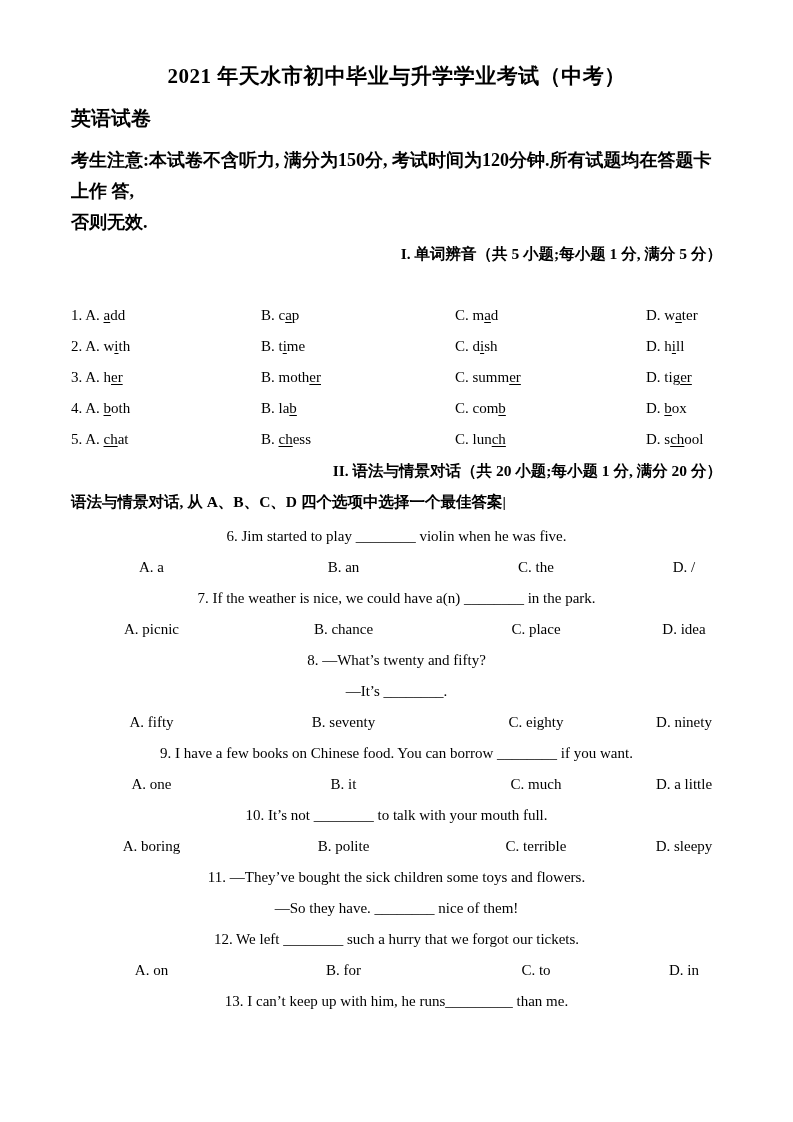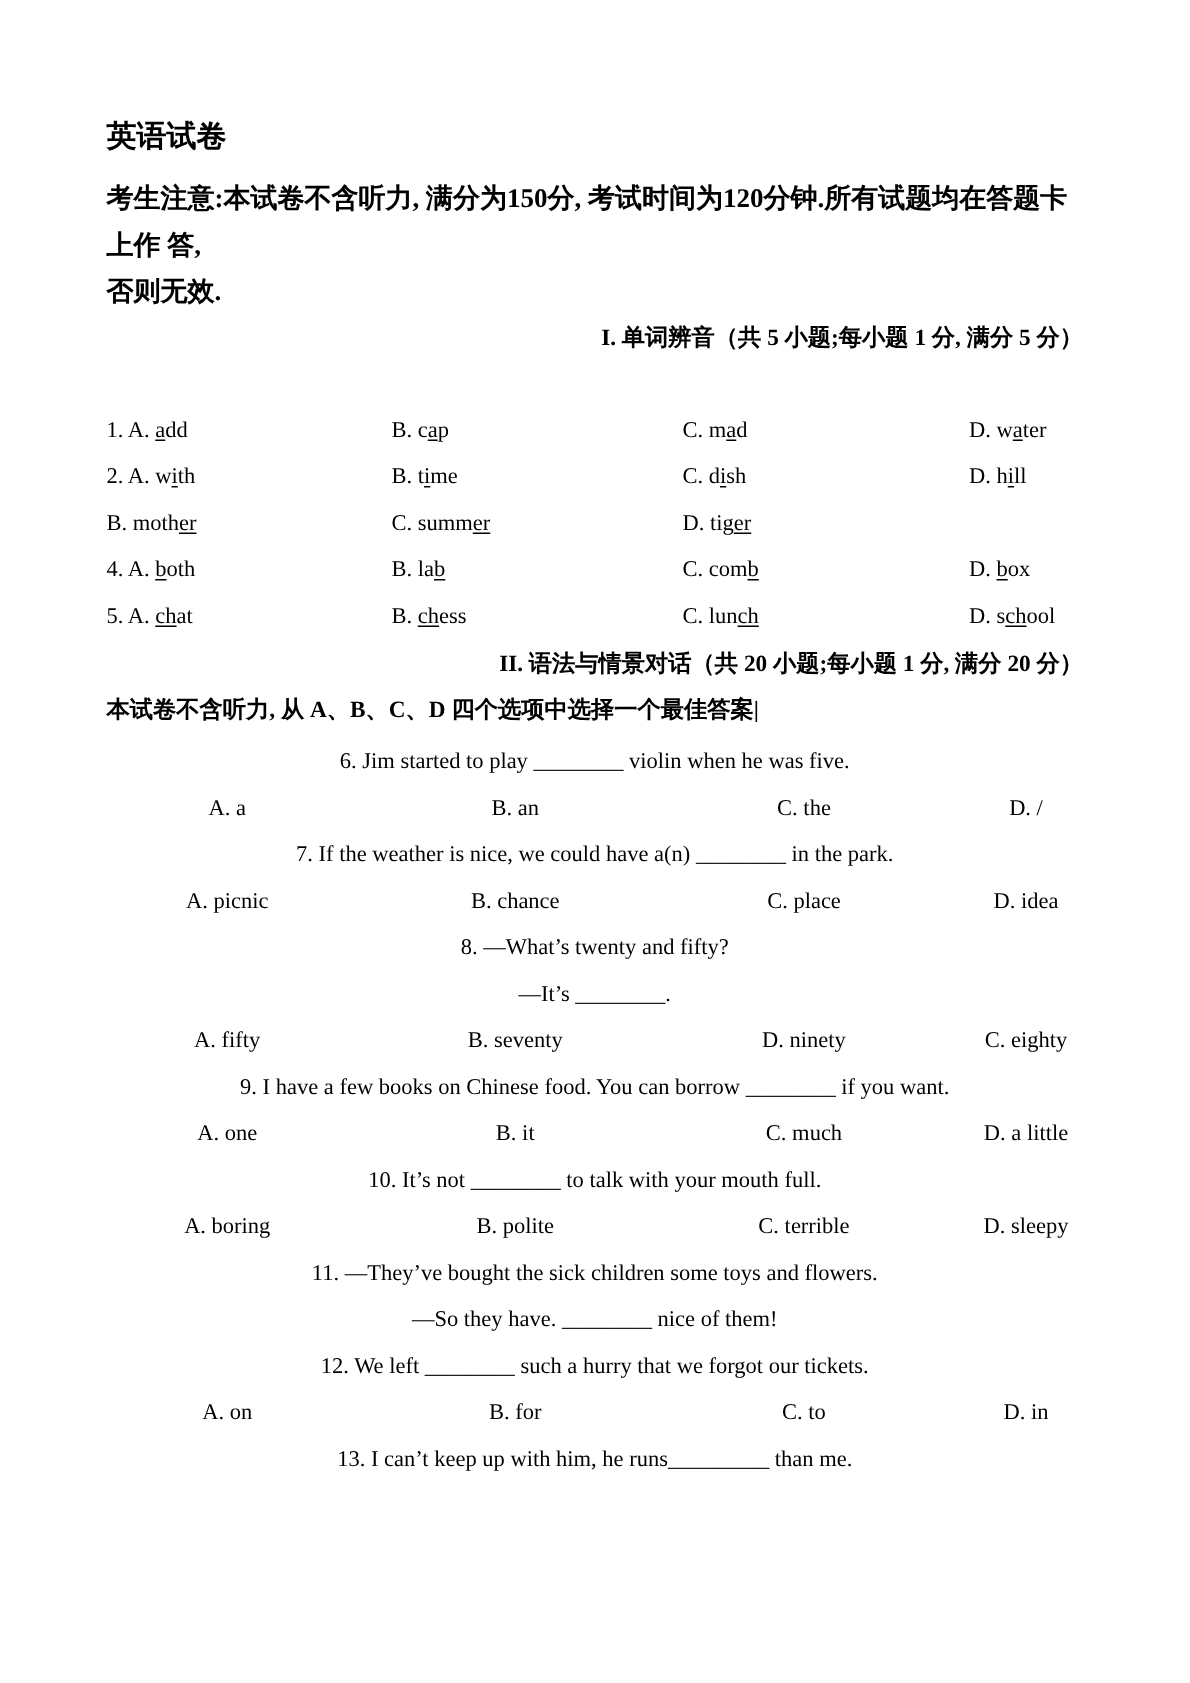--- a/index.html
+++ b/index.html
@@ -34,53 +34,54 @@
   .opt-row {
     display:grid; grid-template-columns:161px 165px 162px 1fr;gap:29px;
   }
   .grammar-questions { margin-top:4px;text-align:center; }
   u { text-decoration:underline; text-underline-offset:2px; }
 </style>
 </head>
 <body>
 
 <div class="page">
+  <div class="title">2021 年天水市初中毕业与升学学业考试（中考）</div>
   <div class="subtitle">英语试卷</div>
 
   <div class="notice">
     <div>考生注意:本试卷不含听力, 满分为150分, 考试时间为120分钟.所有试题均在答题卡上作 答,</div>
     <div>否则无效.</div>
   </div>
 
   <div class="sec-heading">I. 单词辨音（共 5 小题;每小题 1 分, 满分 5 分）</div>
 
   <div class="phonetics">
       <div class="opt-row"><span>1. A. <u>a</u>dd</span><span>B. c<u>a</u>p</span><span>C. m<u>a</u>d</span><span>D. w<u>a</u>ter</span></div>
       <div class="opt-row"><span>2. A. w<u>i</u>th</span><span>B. t<u>i</u>me</span><span>C. d<u>i</u>sh</span><span>D. h<u>i</u>ll</span></div>
-      <div class="opt-row"><span>B. moth<u>er</u></span><span>C. summ<u>er</u></span><span>D. tig<u>er</u></span></div>
+      <div class="opt-row"><span>3. A. h<u>er</u></span><span>B. moth<u>er</u></span><span>C. summ<u>er</u></span><span>D. tig<u>er</u></span></div>
       <div class="opt-row"><span>4. A. <u>b</u>oth</span><span>B. la<u>b</u></span><span>C. com<u>b</u></span><span>D. <u>b</u>ox</span></div>
       <div class="opt-row"><span>5. A. <u>ch</u>at</span><span>B. <u>ch</u>ess</span><span>C. lun<u>ch</u></span><span>D. s<u>ch</u>ool</span></div>
     </div>
 
   <div class="sec-heading">II. 语法与情景对话（共 20 小题;每小题 1 分, 满分 20 分）</div>
-  <div class="instruction">本试卷不含听力, 从 A、B、C、D 四个选项中选择一个最佳答案|</div>
+  <div class="instruction">语法与情景对话, 从 A、B、C、D 四个选项中选择一个最佳答案|</div>
 
   <div class="grammar-questions">
       <div>
         <div class="q-line">6. Jim started to play ________ violin when he was five.</div>
         <div class="opt-row"><span>A. a</span><span>B. an</span><span>C. the</span><span>D. /</span></div>
       </div>
       <div>
         <div class="q-line">7. If the weather is nice, we could have a(n) ________ in the park.</div>
         <div class="opt-row"><span>A. picnic</span><span>B. chance</span><span>C. place</span><span>D. idea</span></div>
       </div>
       <div>
         <div class="q-line">8. —What’s twenty and fifty?</div>
         <div class="q-line">—It’s ________.</div>
-        <div class="opt-row"><span>A. fifty</span><span>B. seventy</span><span>D. ninety</span><span>C. eighty</span></div>
+        <div class="opt-row"><span>A. fifty</span><span>B. seventy</span><span>C. eighty</span><span>D. ninety</span></div>
       </div>
       <div>
         <div class="q-line">9. I have a few books on Chinese food. You can borrow ________ if you want.</div>
         <div class="opt-row"><span>A. one</span><span>B. it</span><span>C. much</span><span>D. a little</span></div>
       </div>
       <div>
         <div class="q-line">10. It’s not ________ to talk with your mouth full.</div>
         <div class="opt-row"><span>A. boring</span><span>B. polite</span><span>C. terrible</span><span>D. sleepy</span></div>
       </div>
       <div>

